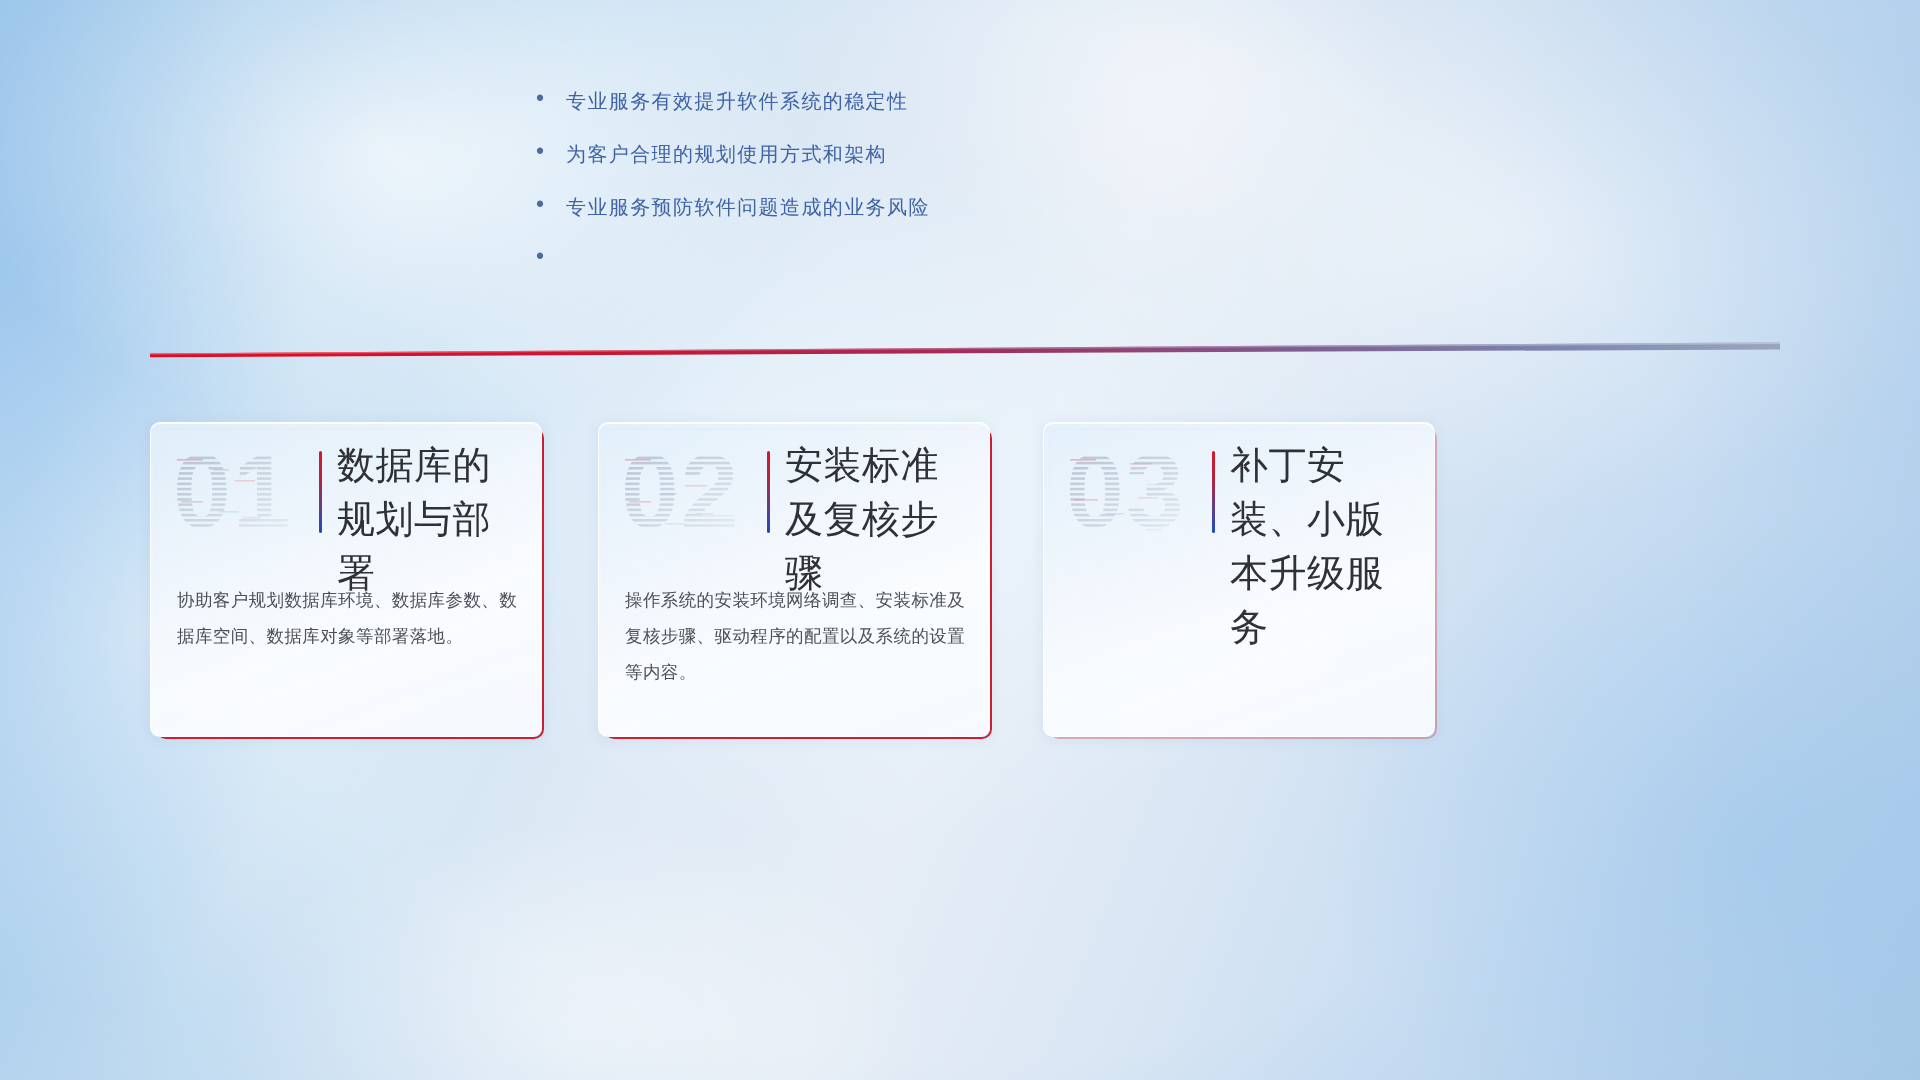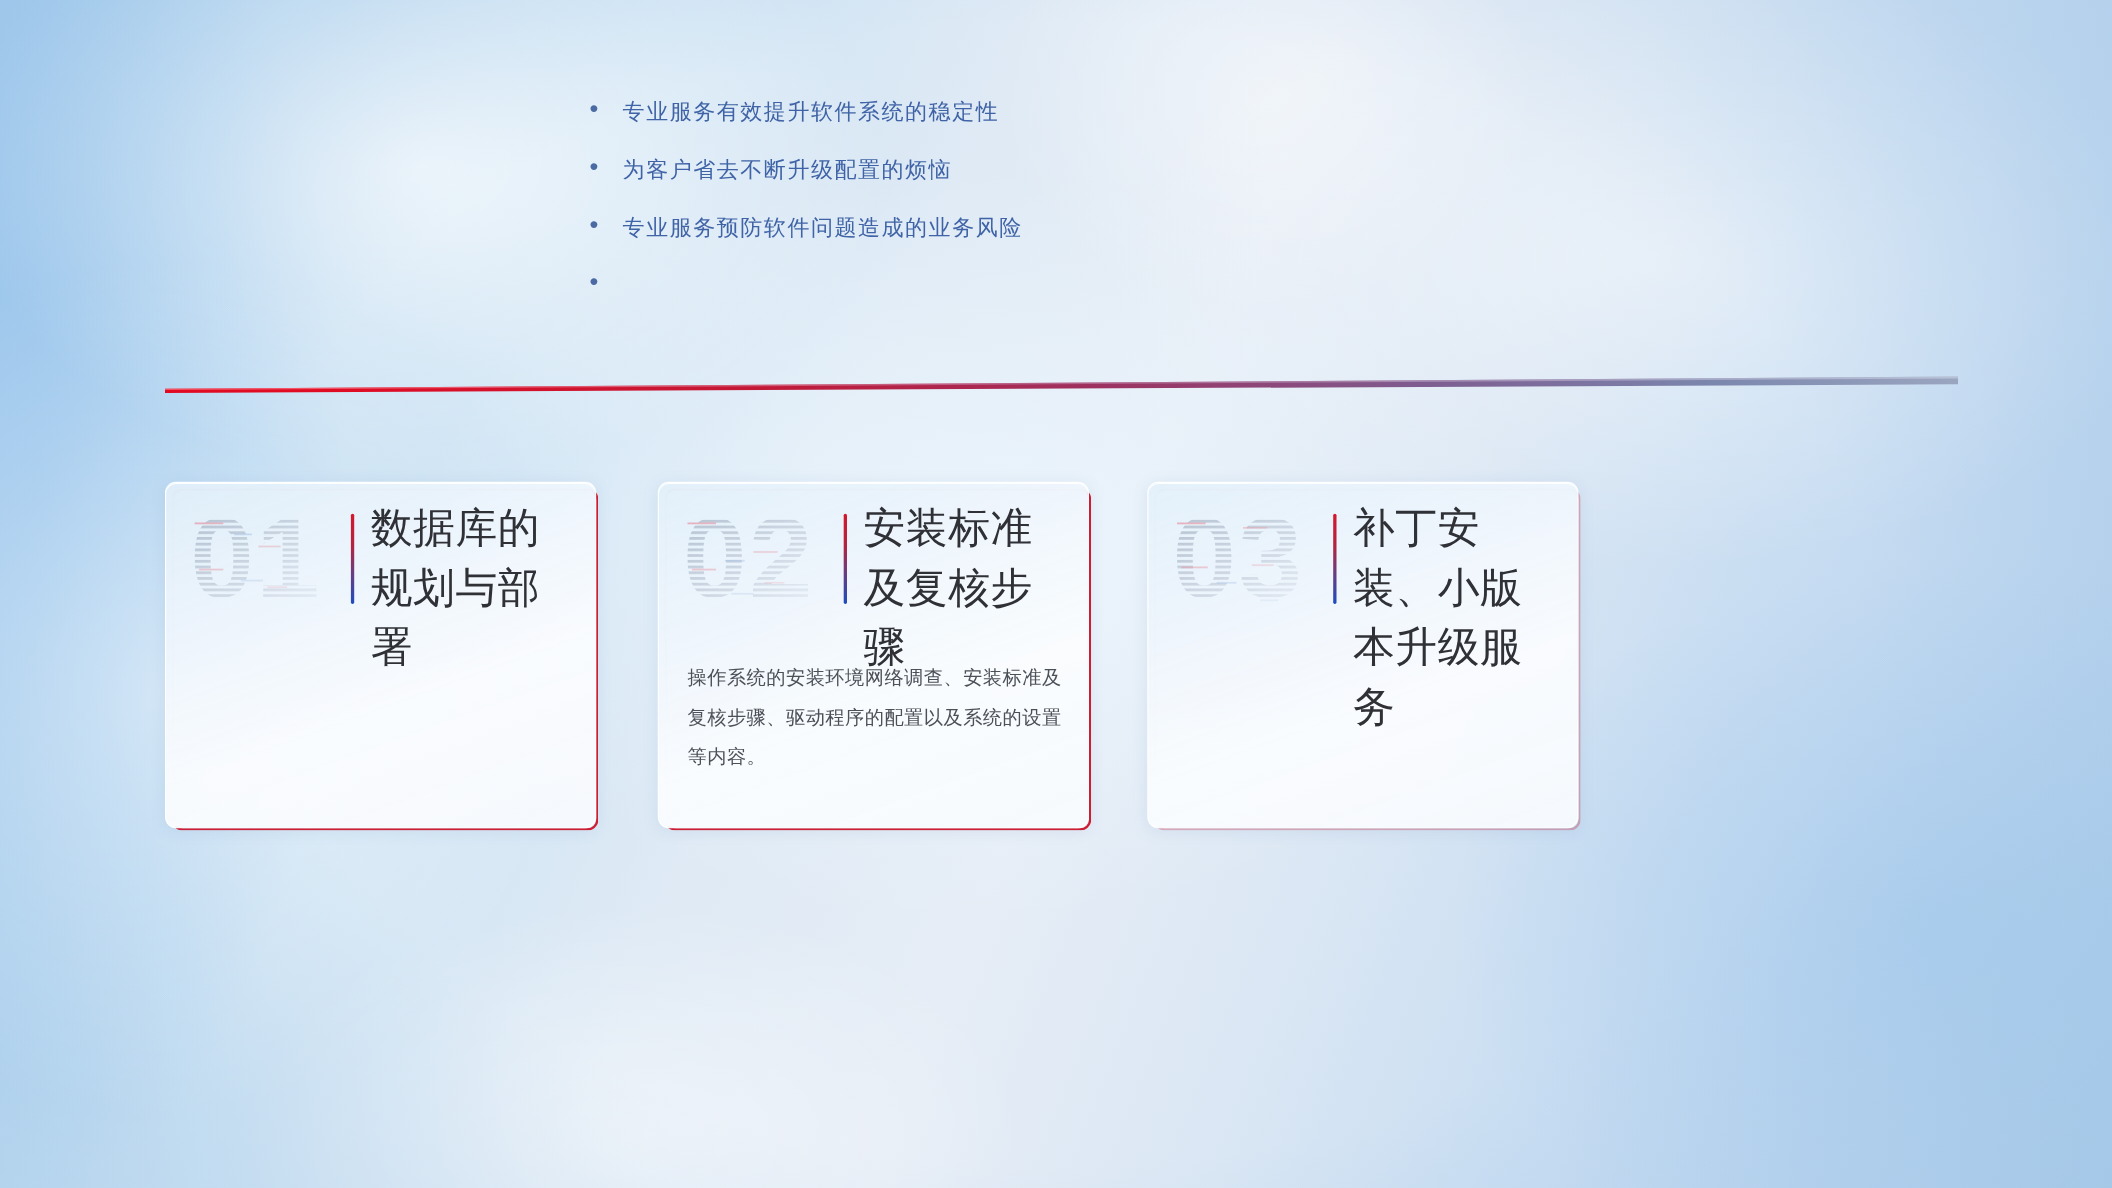--- a/index.html
+++ b/index.html
@@ -41,21 +41,21 @@
     font-size:20px; letter-spacing:1.4px; color:#3f63a6;
     font-weight:400; white-space:nowrap;
   }
 
   
   #divider { position:absolute; left:150px; top:339px; width:1630px; height:22px; }
   #divider svg { display:block; width:100%; height:100%; }
 
   
   #cards { position:absolute; left:150px; top:421px; width:1640px; height:320px; }
-  .card-wrap { position:absolute; top:17px; width:392px; height:315px; }
+  .card-wrap { position:absolute; top:1px; width:392px; height:315px; }
   .card-wrap.c0 { left:0; }
   .card-wrap.c1 { left:448px; }
   .card-wrap.c2 { left:893px; }
 
   .card-accent {
     position:absolute; left:6px; top:6px; right:-2px; bottom:-2px;
     border-radius:10px;
     border:2px solid #d6172b;
     border-top-color:rgba(214,23,43,.18);
     border-left-color:rgba(214,23,43,.10);
@@ -114,21 +114,21 @@
   <div class="layer vign"></div>
 </div>
 
 <div id="bullets">
   <div class="bullet-row">
     <span class="bullet-dot">•</span>
     <span class="bullet-text">专业服务有效提升软件系统的稳定性</span>
   </div>
   <div class="bullet-row">
     <span class="bullet-dot">•</span>
-    <span class="bullet-text">为客户省去不断升级配置的烦恼</span>
+    <span class="bullet-text">为客户合理的规划使用方式和架构</span>
   </div>
   <div class="bullet-row">
     <span class="bullet-dot">•</span>
     <span class="bullet-text">专业服务预防软件问题造成的业务风险</span>
   </div>
   <div class="bullet-row">
     <span class="bullet-dot">•</span>
   </div>
 </div>
 
@@ -184,20 +184,21 @@
               <rect x="62" y="39" width="20" height="1.6" fill="#e5707f" opacity=".45"></rect>
               <rect x="70" y="76" width="18" height="1.6" fill="#e5707f" opacity=".4"></rect>
               <rect x="40" y="28" width="16" height="1.6" fill="#7fa4d8" opacity=".45"></rect>
               <rect x="46" y="70" width="20" height="1.6" fill="#7fa4d8" opacity=".4"></rect>
             </g>
           </svg>
         </div>
         <div class="rule"></div>
         <div class="card-title">数据库的规划与部署</div>
       </div>
+      <div class="card-body">协助客户规划数据库环境、数据库参数、数据库空间、数据库对象等部署落地。</div>
     </div>
   </div>
 
   <div class="card-wrap c1">
     <div class="card-accent"></div>
     <div class="card">
       <div class="card-head">
         <div class="num-box">
           <svg viewBox="0 0 132 108">
             <defs>

